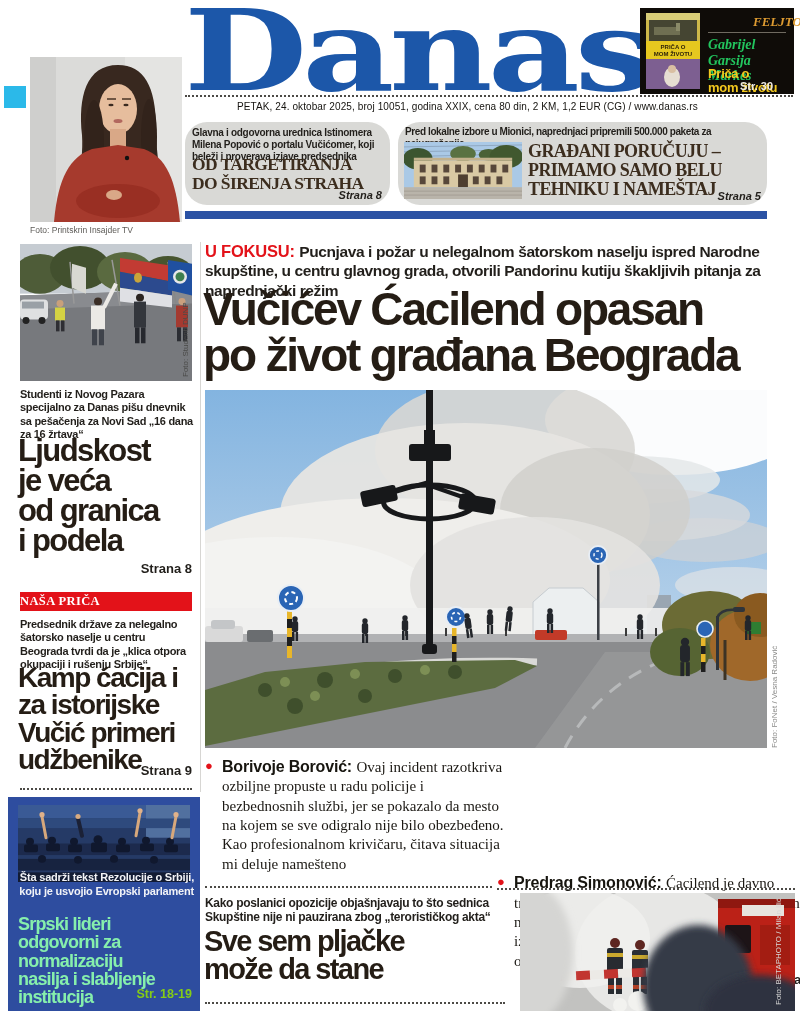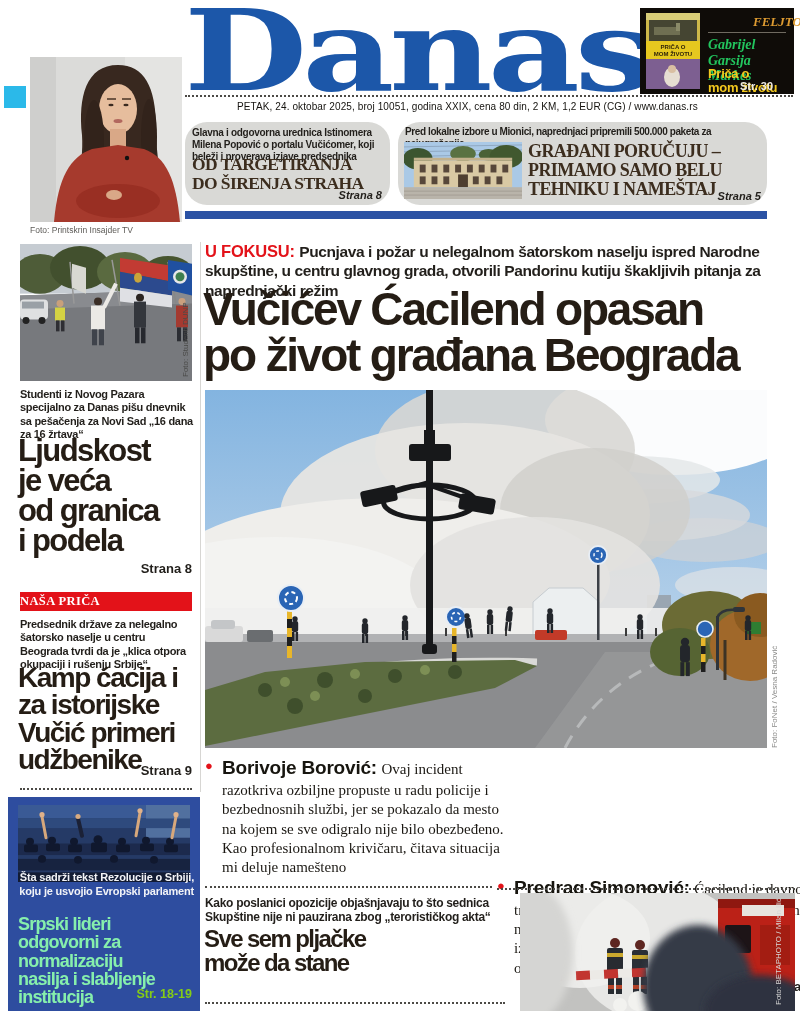--- a/index.html
+++ b/index.html
@@ -30,21 +30,21 @@
   .pnum.it{font-style:italic;}
   .nowrap{white-space:nowrap;}
   
   .hl{font-weight:700;color:#251d15;}
   .hl div{white-space:nowrap;}
   
   .focus-label{color:#e31219;font-weight:700;}
   
   .quote{position:relative;padding-left:17px;}
   .qdot{position:absolute;left:0;top:1px;color:#e31219;font-size:13px;}
-  .qname{font-weight:700;font-size:19px;letter-spacing:-.2px;color:#17150f;}
+  .qname{font-weight:700;font-size:16px;letter-spacing:-.2px;color:#17150f;}
   .qtext{font-family:"Liberation Serif",serif;font-size:15px;color:#1b1813;}
   .quote p{margin:0;line-height:1.21;}
   
   .redbar{background:#e31219;color:#fff;font-family:"Liberation Serif",serif;font-weight:700;
           font-size:12.5px;letter-spacing:.4px;line-height:19px;padding-left:0;}
   .bluebox{background:#2e4d9f;}
   .bluebox .kick{color:#f2f3f7;}
   .bluebox .hl{color:#86efac;}
   .bluebox .pnum{color:#84cc16;}
   
@@ -454,21 +454,21 @@
   <div class="abs quote" style="left:497px;top:757px;width:298px;">
     <span class="qdot">●</span>
     <p><span class="qname">Predrag Simonović:</span>
        <span class="qtext">Ćacilend je davno trebalo da bude uklonjen zbog bezbednosti svih nas. Mislim da bi javnost bila poprilično iznenađena kad bi policija sprovodila svoja ovlašćenja i legitimisala prisutne u Ćacilendu</span></p>
     <div class="pnum" style="text-align:right;font-size:13px;margin-top:2px;">Strana 6</div>
   </div>
   <div class="abs dotrule" style="left:205px;top:886px;width:287px;"></div>
   <div class="abs dotrule" style="left:497px;top:888px;width:298px;"></div>
 
   <div class="abs kick" style="left:205px;top:896px;width:308px;font-size:12px;line-height:1.2;letter-spacing:-.3px;">Kako poslanici opozicije objašnjavaju to što sednica Skupštine nije ni pauzirana zbog „terorističkog akta“</div>
-  <div class="abs hl" style="left:204px;top:927px;font-size:24px;line-height:.98;letter-spacing:-1.6px;">
+  <div class="abs hl" style="left:204px;top:927px;font-size:29px;line-height:.98;letter-spacing:-1.6px;">
     <div>Sve sem pljačke</div>
     <div>može da stane</div>
   </div>
   <div class="abs dotrule" style="left:205px;top:1002px;width:300px;"></div>
 
   <div class="abs photo" style="left:520px;top:893px;width:275px;height:118px;">
     <svg width="275" height="118" viewBox="0 0 275 118" preserveAspectRatio="none">
       <defs>
           <filter id="bl" x="-30%" y="-30%" width="160%" height="160%">
             <feGaussianBlur stdDeviation="3.5"></feGaussianBlur>

